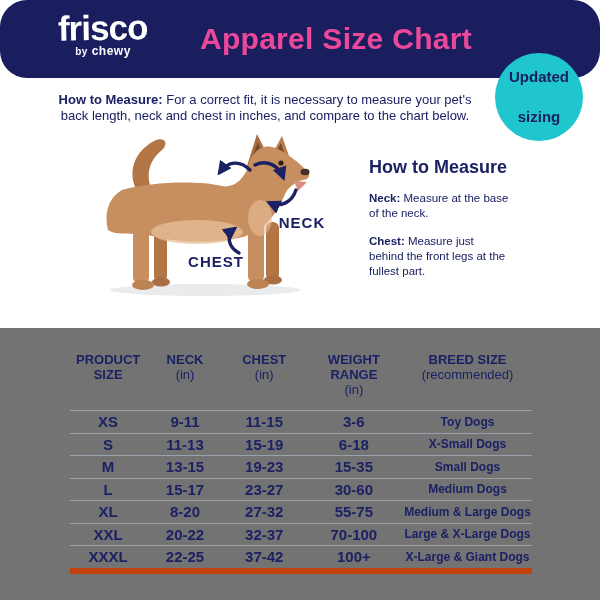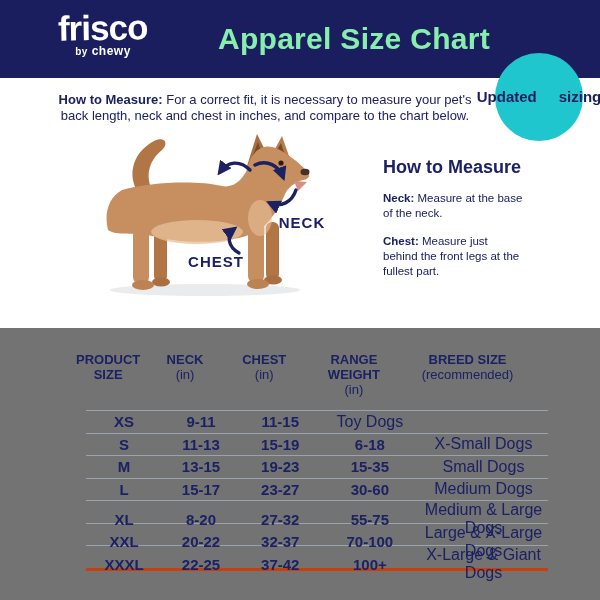--- a/index.html
+++ b/index.html
@@ -7,79 +7,80 @@
   body { font-family: "Liberation Sans", sans-serif; }
   .page {
     position: relative; width: 600px; height: 600px;
     background: #ffffff; overflow: hidden; color: #1b2163;
   }
 
   
   .header {
     position: absolute; left: 0; top: 0; width: 600px; height: 78px;
     background: #1a1e5f;
+    border-radius: 27px;
   }
   .logo { position: absolute; left: 48px; top: 10px; width: 110px; text-align: center; color: #fff; }
   .logo-primary {
     font-size: 35px; font-weight: bold; letter-spacing: -1px; line-height: 36px;
     transform: rotate(-1deg); display: inline-block;
   }
   .logo-secondary { font-size: 12px; font-weight: bold; letter-spacing: 0.5px; margin-top: -2px; }
   .logo-secondary .by { font-size: 10px; font-weight: bold; }
   .page-title {
-    position: absolute; left: 164px; top: 0; width: 380px; height: 78px;
+    position: absolute; left: 146px; top: 0; width: 380px; height: 78px;
     display: flex; align-items: center; justify-content: center;
-    color: #86efac; font-size: 30px; font-weight: bold; letter-spacing: 0.3px;
+    color: #ec4899; font-size: 30px; font-weight: bold; letter-spacing: 0.3px;
   }
 
   
   .badge {
     position: absolute; left: 495px; top: 53px; width: 88px; height: 88px;
     background: #1fc6cd; border-radius: 50%;
-    display: flex; flex-direction: row; align-items: center; justify-content: center;
+    display: flex; flex-direction: column; align-items: center; justify-content: center;
     color: #1a1e5f; font-weight: bold; font-size: 15px; line-height: 18px;
     z-index: 5;
     gap: 22px;
   }
 
   
   .intro {
     position: absolute; left: 50px; top: 92px; width: 430px;
     text-align: center; font-size: 13px; line-height: 16px; color: #1b2163;
   }
   .intro b { font-weight: bold; }
 
   
   .dog-figure { position: absolute; left: 100px; top: 130px; width: 255px; height: 172px; }
 
-  .htm-block { position: absolute; left: 383px; top: 157px; width: 140px; }
+  .htm-block { position: absolute; left: 369px; top: 157px; width: 140px; }
   .htm-heading { font-size: 18px; font-weight: bold; color: #1b2163; margin-bottom: 13px; }
   .htm-item { font-size: 11.5px; line-height: 15px; color: #1b2163; margin-bottom: 13px; }
   .htm-item b { font-weight: bold; }
 
   
   .chart-section {
     position: absolute; left: 0; top: 328px; width: 600px; height: 272px;
     background: #737373;
   }
   .grid {
     display: grid;
     grid-template-columns: 16.5% 16.8% 17.5% 21.3% 27.9%;
     width: 462px;
   }
   .chart-head { position: absolute; left: 70px; top: 24px; }
   .head-cell {
     text-align: center; font-size: 13px; line-height: 15px;
     font-weight: bold; color: #1b2163;
   }
   .head-cell .sub { font-weight: normal; }
-  .chart-body { position: absolute; left: 86px; top: 82px; width: 462px; border-bottom: 3px solid #c2410c; }
+  .chart-body { position: absolute; left: 70px; top: 82px; width: 462px; border-bottom: 6px solid #c2410c; }
   .row { border-top: 1px solid #9aa2ad; height: 22.5px; align-items: center; }
   .cell { text-align: center; font-size: 15px; font-weight: bold; color: #1b2163; }
-  .cell.breed { font-size: 16px; font-weight: normal; }
+  .cell.breed { font-size: 12px; font-weight: bold; }
 </style>
 </head>
 <body>
 
 <div class="page">
 
   <div class="header">
     <div class="logo">
       <div class="logo-primary">frisco</div>
       <div class="logo-secondary"><span class="by">by</span> <span>chewy</span></div>
@@ -152,35 +153,36 @@
       </div>
       <div class="head-cell">
         <div>NECK</div>
         <div class="sub">(in)</div>
       </div>
       <div class="head-cell">
         <div>CHEST</div>
         <div class="sub">(in)</div>
       </div>
       <div class="head-cell">
+        <div>WEIGHT</div>
         <div>RANGE</div>
-        <div>WEIGHT</div>
         <div class="sub">(in)</div>
       </div>
       <div class="head-cell">
         <div>BREED SIZE</div>
         <div class="sub">(recommended)</div>
       </div>
     </div>
 
     <div class="chart-body">
       <div class="grid row">
         <span class="cell">XS</span>
         <span class="cell">9-11</span>
         <span class="cell">11-15</span>
+        <span class="cell">3-6</span>
         <span class="cell breed">Toy Dogs</span>
       </div>
       <div class="grid row">
         <span class="cell">S</span>
         <span class="cell">11-13</span>
         <span class="cell">15-19</span>
         <span class="cell">6-18</span>
         <span class="cell breed">X-Small Dogs</span>
       </div>
       <div class="grid row">

